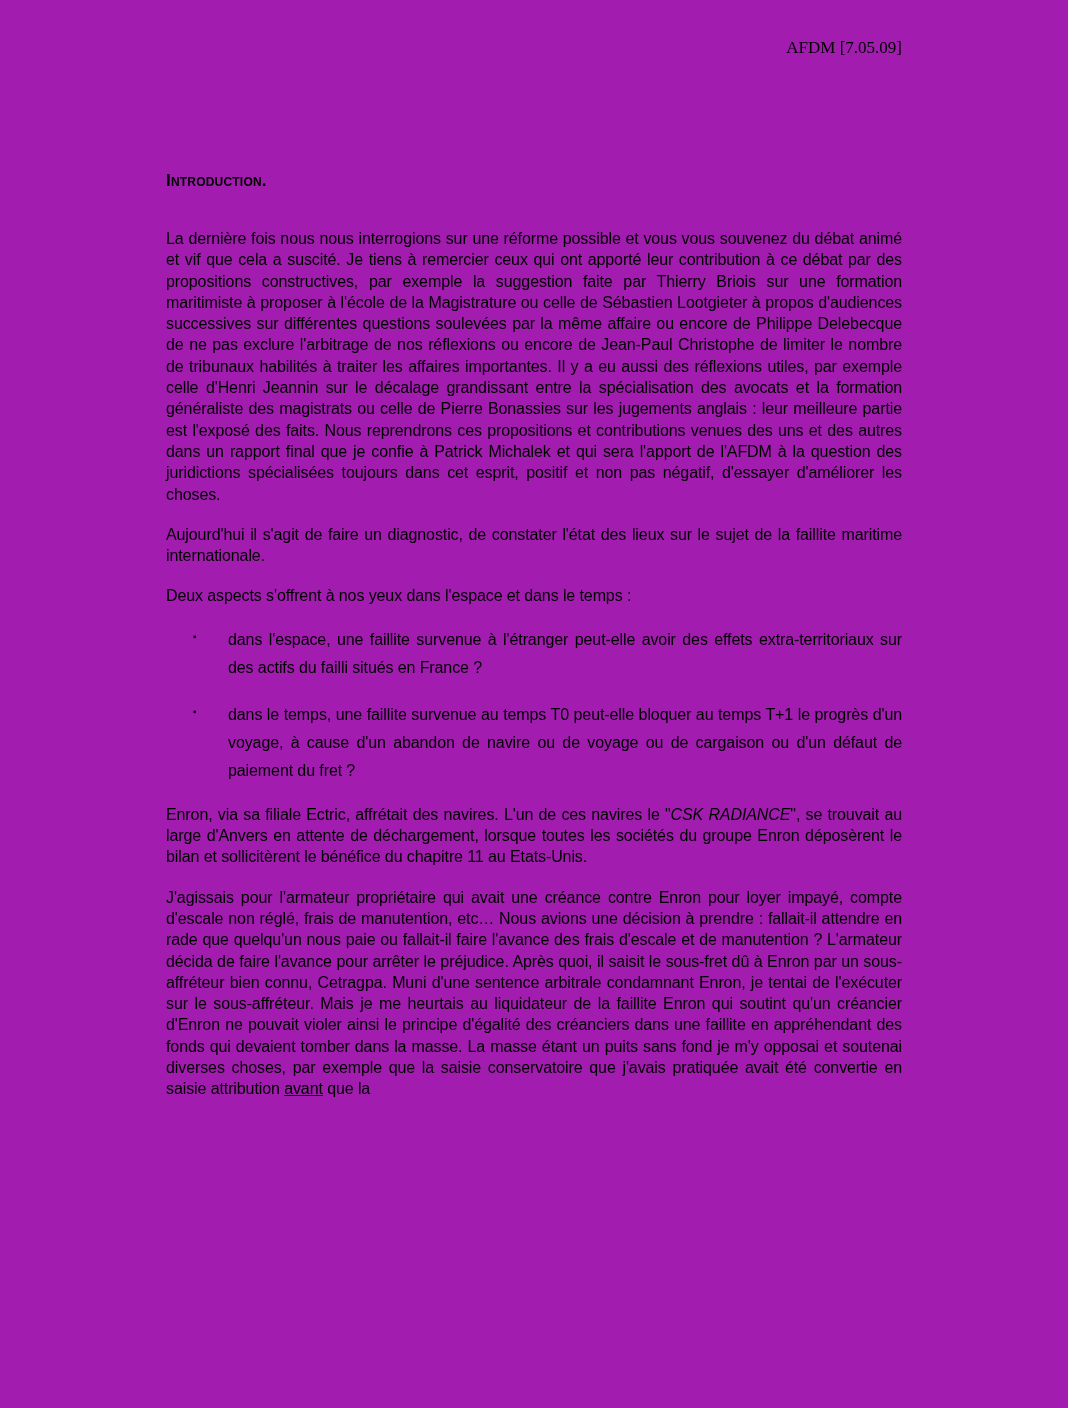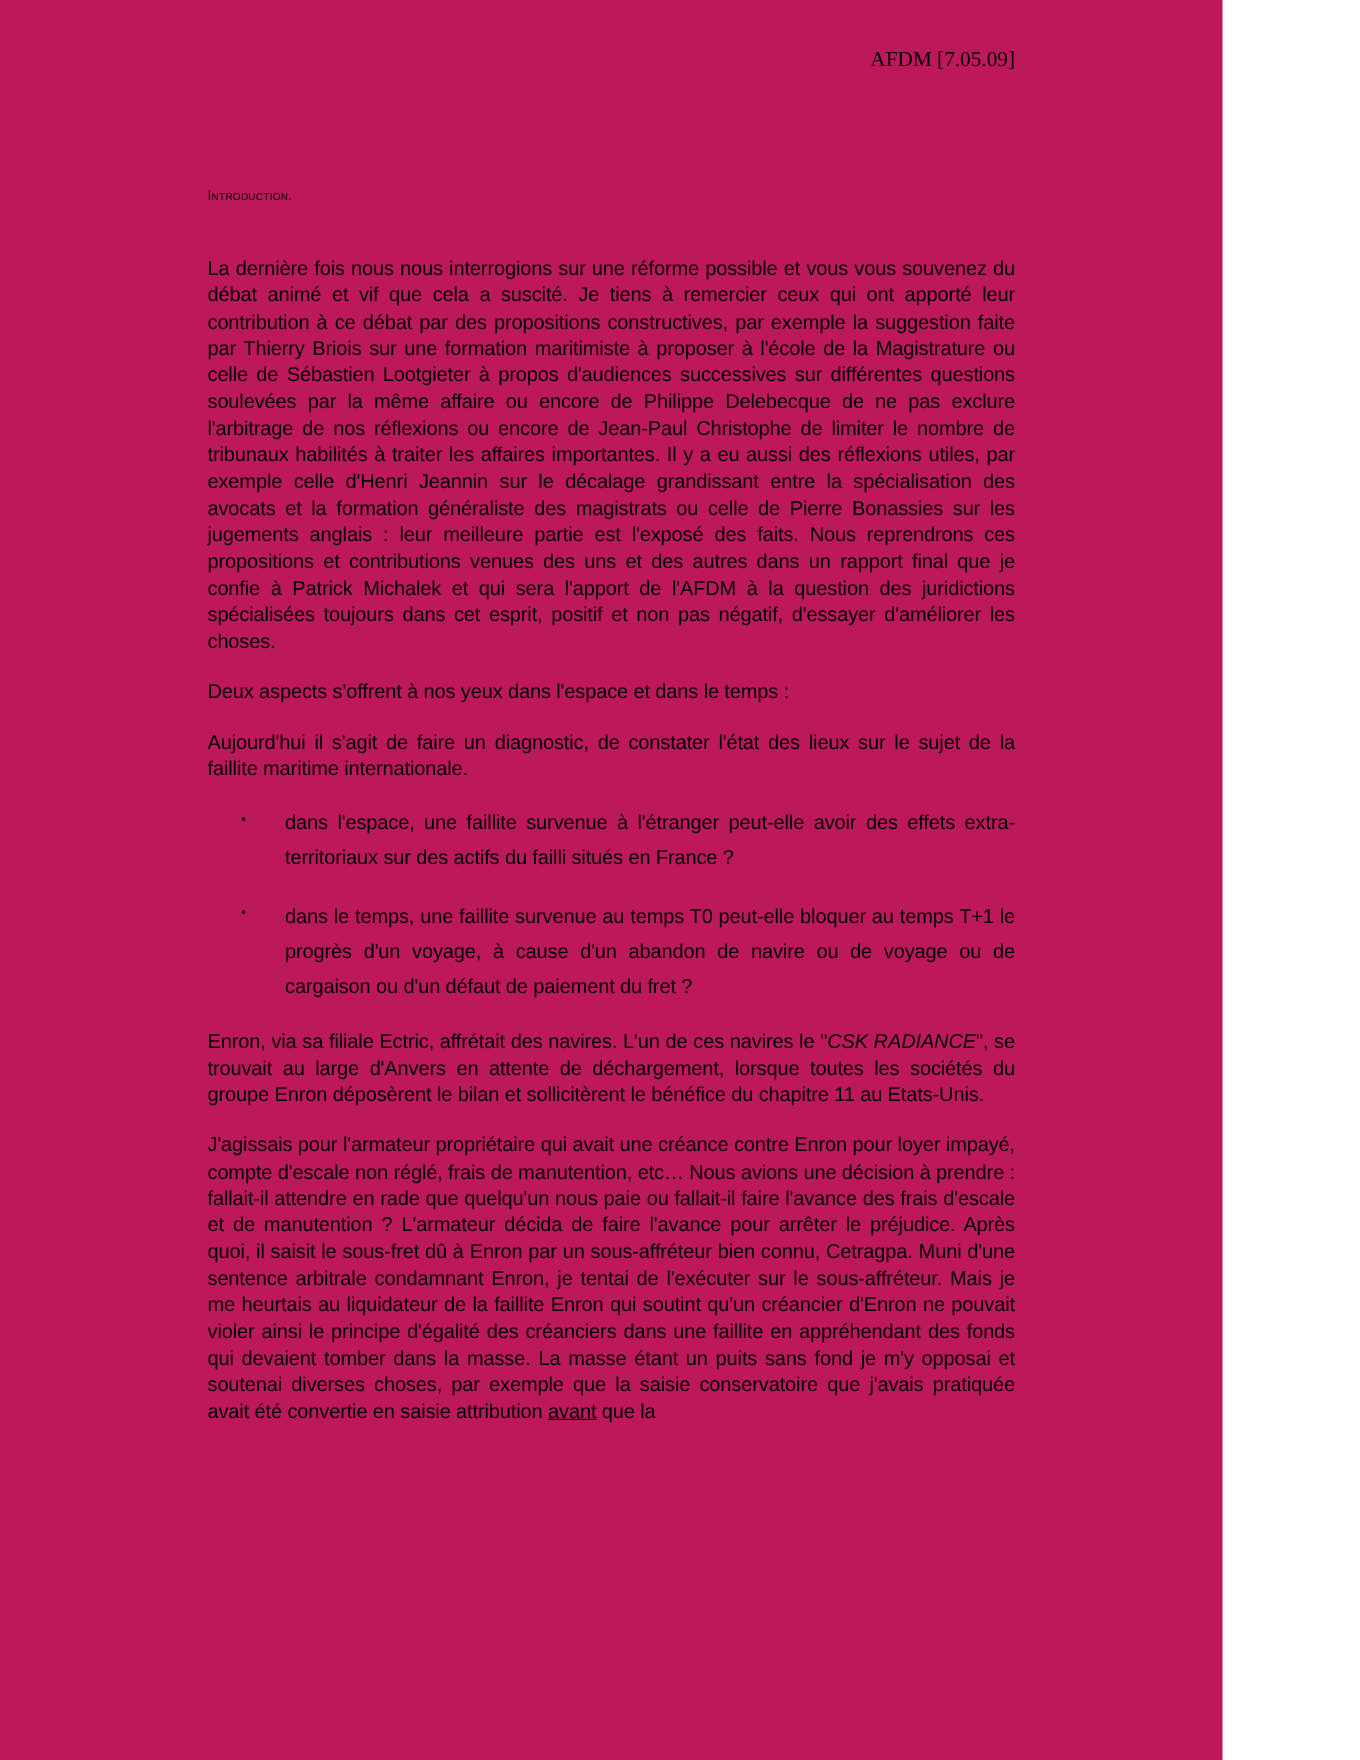--- a/index.html
+++ b/index.html
@@ -1,41 +1,41 @@
 <!DOCTYPE html>
 <html><head>
 <meta charset="utf-8">
 <style>
   * { margin: 0; padding: 0; box-sizing: border-box; }
   html, body { background: #ffffff; }
   .page {
     position: relative;
-    width: 978px;
+    width: 1068px;
     height: 1408px;
-    background: #be185d;
+    background: #a21caf;
     padding: 38px 166px 0 166px;
     font-family: "Liberation Sans", sans-serif;
     font-size: 16px;
     color: #000000;
     letter-spacing: -0.1px;
     overflow: hidden;
   }
   .page-header {
     text-align: right;
     font-family: "Liberation Serif", serif;
     font-size: 17px;
     letter-spacing: 0;
     line-height: 20px;
   }
   .doc-title {
-    margin-top: 89px;
+    margin-top: 112px;
     margin-bottom: 37px;
-    font-weight: normal;
+    font-weight: bold;
     font-variant: small-caps;
-    font-size: 11px;
+    font-size: 17px;
     letter-spacing: 0.2px;
     line-height: 21px;
   }
   .para {
     margin-bottom: 19px;
     line-height: 21.3px;
     text-align: justify;
   }
   .bullet-list {
     list-style: none;
@@ -65,22 +65,22 @@
 </head>
 <body>
 
 <div class="page">
   <div class="page-header">
     <span>AFDM [7.05.09]</span>
   </div>
   <div class="doc-title">Introduction.</div>
   <div>
       <p class="para"><span>La dernière fois nous nous interrogions sur une réforme possible et vous vous souvenez du débat animé et vif que cela a suscité. Je tiens à remercier ceux qui ont apporté leur contribution à ce débat par des propositions constructives, par exemple la suggestion faite par Thierry Briois sur une formation maritimiste à proposer à l'école de la Magistrature ou celle de Sébastien Lootgieter à propos d'audiences successives sur différentes questions soulevées par la même affaire ou encore de Philippe Delebecque de ne pas exclure l'arbitrage de nos réflexions ou encore de Jean-Paul Christophe de limiter le nombre de tribunaux habilités à traiter les affaires importantes. Il y a eu aussi des réflexions utiles, par exemple celle d'Henri Jeannin sur le décalage grandissant entre la spécialisation des avocats et la formation généraliste des magistrats ou celle de Pierre Bonassies sur les jugements anglais : leur meilleure partie est l'exposé des faits. Nous reprendrons ces propositions et contributions venues des uns et des autres dans un rapport final que je confie à Patrick Michalek et qui sera l'apport de l'AFDM à la question des juridictions spécialisées toujours dans cet esprit, positif et non pas négatif, d'essayer d'améliorer les choses.</span></p>
+      <p class="para"><span>Aujourd'hui il s'agit de faire un diagnostic, de constater l'état des lieux sur le sujet de la faillite maritime internationale.</span></p>
       <p class="para"><span>Deux aspects s'offrent à nos yeux dans l'espace et dans le temps :</span></p>
-      <p class="para"><span>Aujourd'hui il s'agit de faire un diagnostic, de constater l'état des lieux sur le sujet de la faillite maritime internationale.</span></p>
       <ul class="bullet-list">
         <li>
           <span class="bullet">▪</span>
           <span class="li-text"><span>dans l'espace, une faillite survenue à l'étranger peut-elle avoir des effets extra-territoriaux sur des actifs du failli situés en France ?</span></span>
         </li>
         <li>
           <span class="bullet">▪</span>
           <span class="li-text"><span>dans le temps, une faillite survenue au temps T0 peut-elle bloquer au temps T+1 le progrès d'un voyage, à cause d'un abandon de navire ou de voyage ou de cargaison ou d'un défaut de paiement du fret ?</span></span>
         </li>
       </ul>

